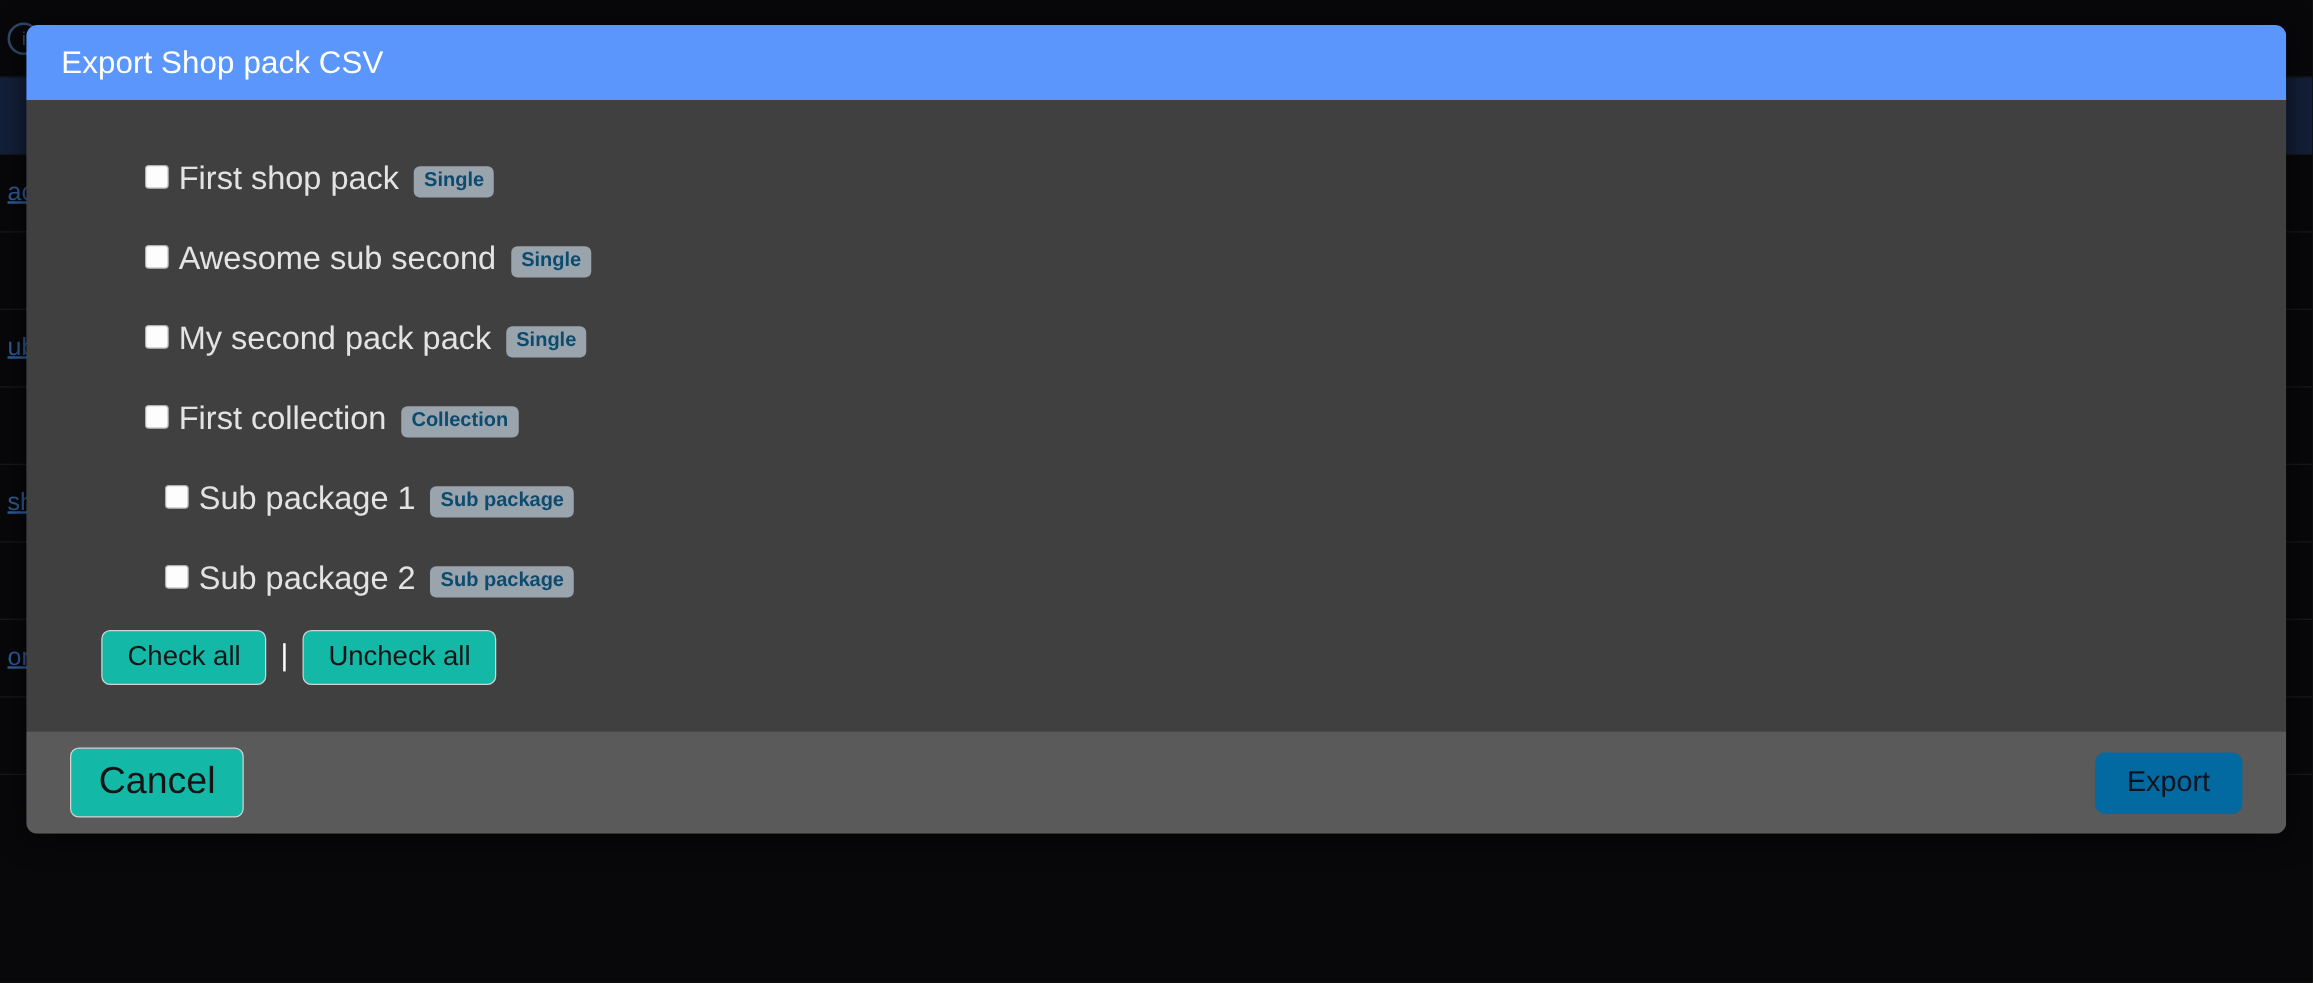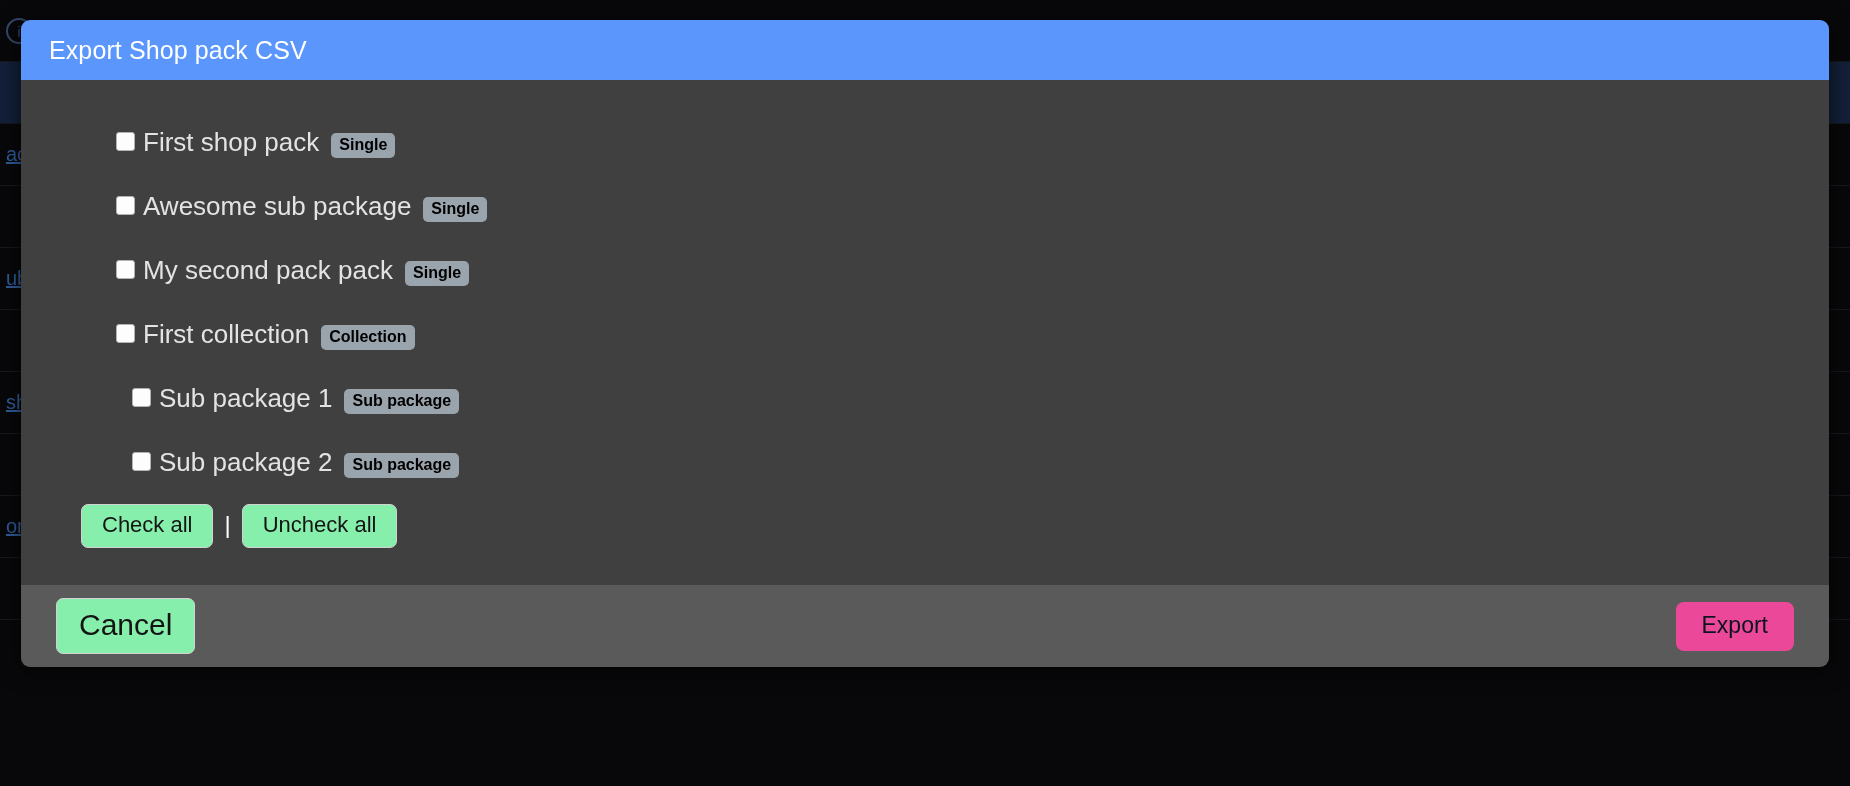--- a/index.html
+++ b/index.html
@@ -117,39 +117,39 @@
   .pack-label {
     color: #e3e3e3;
     font-size: 26px;
     font-weight: 400;
     white-space: nowrap;
   }
 
   .badge {
     margin-left: 12px;
     background: #9aa4ad;
-    color: #000000;
+    color: #0c4a6e;
     font-size: 16px;
     font-weight: 700;
     border-radius: 5px;
     padding: 4px 8px 5px 8px;
     line-height: 1;
     white-space: nowrap;
     position: relative;
     top: 3px;
   }
 
   #bulk-actions {
     display: flex;
     align-items: center;
     padding-left: 60px;
     margin-top: 10px;
   }
   .light-btn {
-    background: #86efac;
+    background: #14b8a6;
     color: #141414;
     border: 1px solid #d2d2d2;
     border-radius: 7px;
     font-family: "Liberation Sans", sans-serif;
     font-size: 22px;
     padding: 9px 20px 11px 20px;
     cursor: pointer;
     line-height: 1;
   }
   #bulk-sep {
@@ -163,21 +163,21 @@
   #modal-footer {
     height: 82px;
     background: #5a5a5a;
     flex: none;
     display: flex;
     align-items: center;
     justify-content: space-between;
     padding: 0 35px 0 35px;
   }
   #export-button {
-    background: #ec4899;
+    background: #0369a1;
     color: #0c1420;
     border: none;
     border-radius: 8px;
     font-family: "Liberation Sans", sans-serif;
     font-size: 23px;
     padding: 12px 26px 14px 26px;
     cursor: pointer;
     line-height: 1;
   }
   #cancel-button {
@@ -226,21 +226,21 @@
   <div id="modal-body">
 
     <div id="pack-list">
         <div class="pack-row">
           <span class="cbx"></span>
           <span class="pack-label">First shop pack</span>
           <span class="badge">Single</span>
         </div>
         <div class="pack-row">
           <span class="cbx"></span>
-          <span class="pack-label">Awesome sub package</span>
+          <span class="pack-label">Awesome sub second</span>
           <span class="badge">Single</span>
         </div>
         <div class="pack-row">
           <span class="cbx"></span>
           <span class="pack-label">My second pack pack</span>
           <span class="badge">Single</span>
         </div>
         <div class="pack-row">
           <span class="cbx"></span>
           <span class="pack-label">First collection</span>

